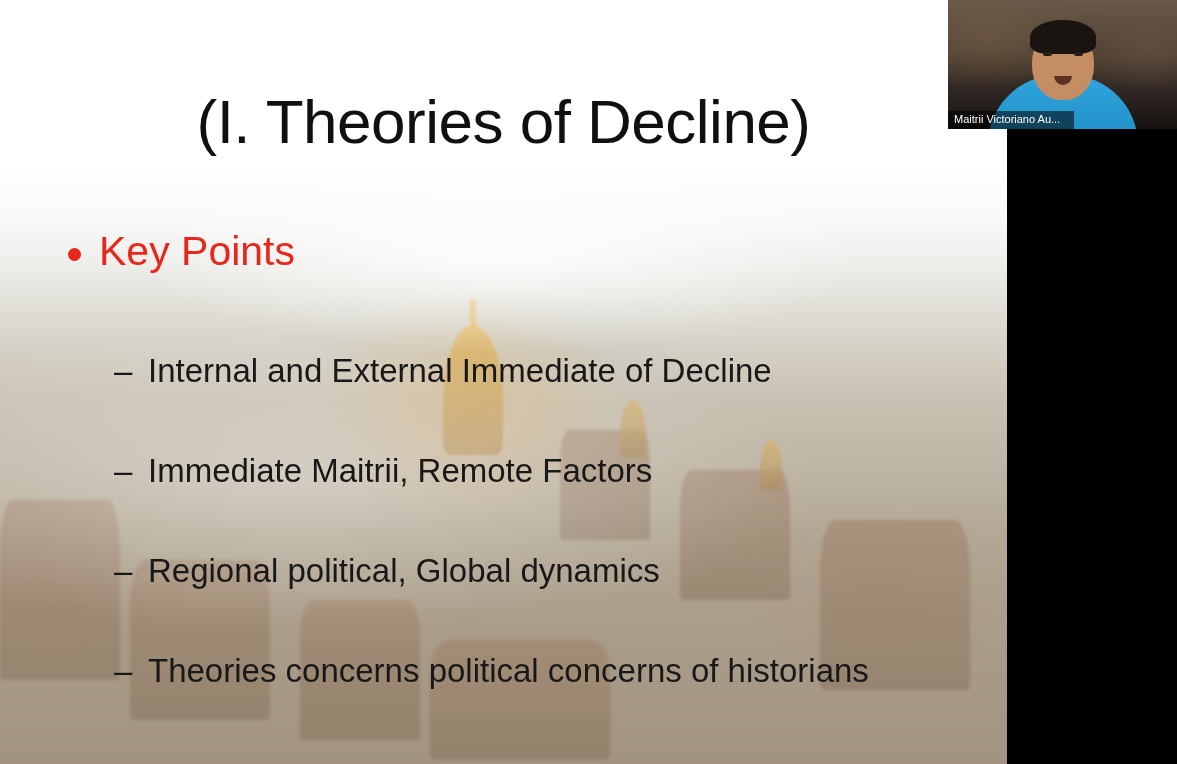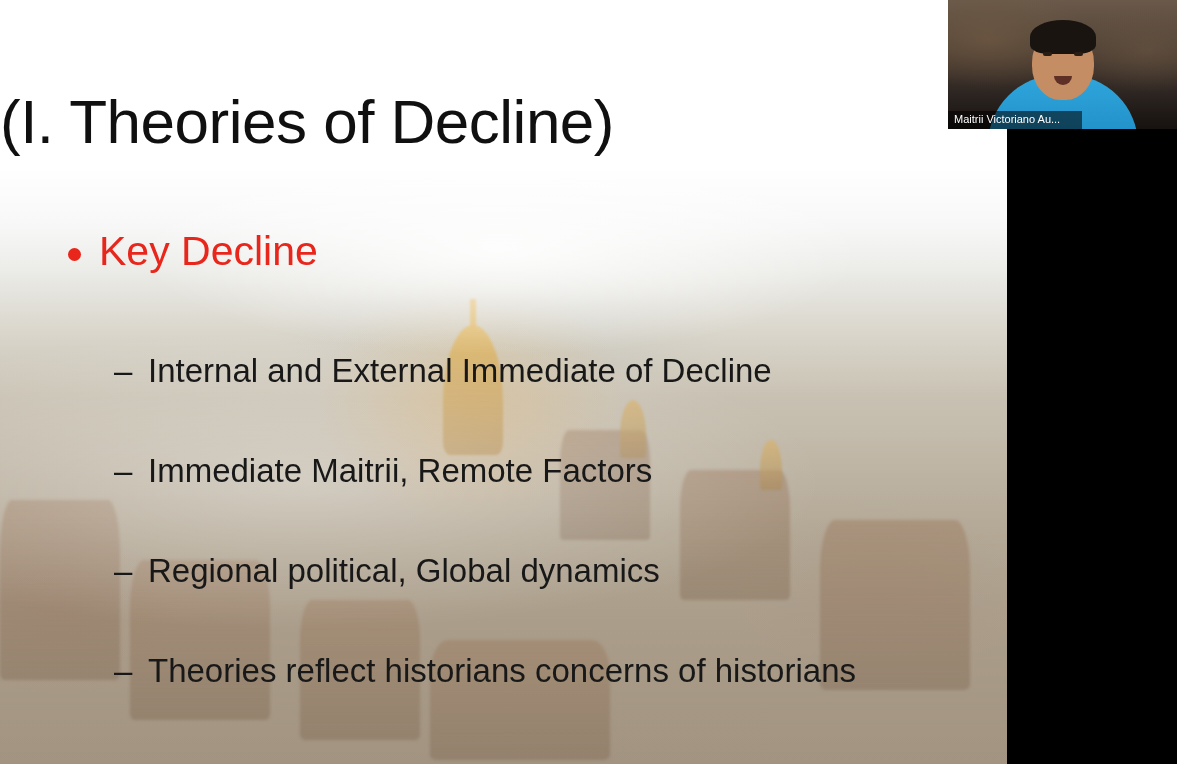--- a/index.html
+++ b/index.html
@@ -99,21 +99,21 @@
     position: absolute;
     left: 0; top: 0;
     width: 100%;
     height: 100%;
   }
   .slide-title {
     position: absolute;
     left: 0;
     top: 86px;
     width: 1007px;
-    text-align: left;
+    text-align: center;
     font-family: "Liberation Sans", sans-serif;
     font-size: 62px;
     font-weight: 400;
     color: #101010;
     letter-spacing: -0.5px;
     white-space: nowrap;
   }
   .bullet-l1 {
     position: absolute;
     left: 68px;
@@ -249,21 +249,21 @@
     width: 18px;
     height: 9px;
     background: #5e3026;
     border-radius: 0 0 10px 10px;
   }
   .video-label {
     position: absolute;
     left: 0;
     bottom: 0;
     max-width: 124px;
-    padding: 2px 22px 3px 6px;
+    padding: 2px 14px 3px 6px;
     background: rgba(0,0,0,0.55);
     color: #ffffff;
     font-family: "Liberation Sans", sans-serif;
     font-size: 11px;
     line-height: 13px;
     white-space: nowrap;
     overflow: hidden;
     text-overflow: ellipsis;
   }
 </style>
@@ -285,39 +285,39 @@
       <div class="stupa" style="left:620px; top:400px; width:26px; height:58px;"></div>
       <div class="stupa" style="left:760px; top:440px; width:22px; height:50px;"></div>
       <div class="bg-haze"></div>
     </div>
 
     <div class="slide-content">
       <div class="slide-title">(I. Theories of Decline)</div>
 
       <div class="bullet-l1">
         <span class="dot"></span>
-        <span>Key Decline</span>
+        <span>Key Points</span>
       </div>
 
       <div class="sub-list">
         <div class="sub-item">
           <span class="dash">–</span>
           <span class="txt">Internal and External Immediate of Decline</span>
         </div>
         <div class="sub-item">
           <span class="dash">–</span>
           <span class="txt">Immediate Maitrii, Remote Factors</span>
         </div>
         <div class="sub-item">
           <span class="dash">–</span>
           <span class="txt">Regional political, Global dynamics</span>
         </div>
         <div class="sub-item">
           <span class="dash">–</span>
-          <span class="txt">Theories reflect historians concerns of historians</span>
+          <span class="txt">Theories concerns political concerns of historians</span>
         </div>
       </div>
     </div>
   </div>
 
   <div class="right-panel"></div>
 
   <div class="video-tile">
     <div class="video-bg"></div>
     <div class="person">

